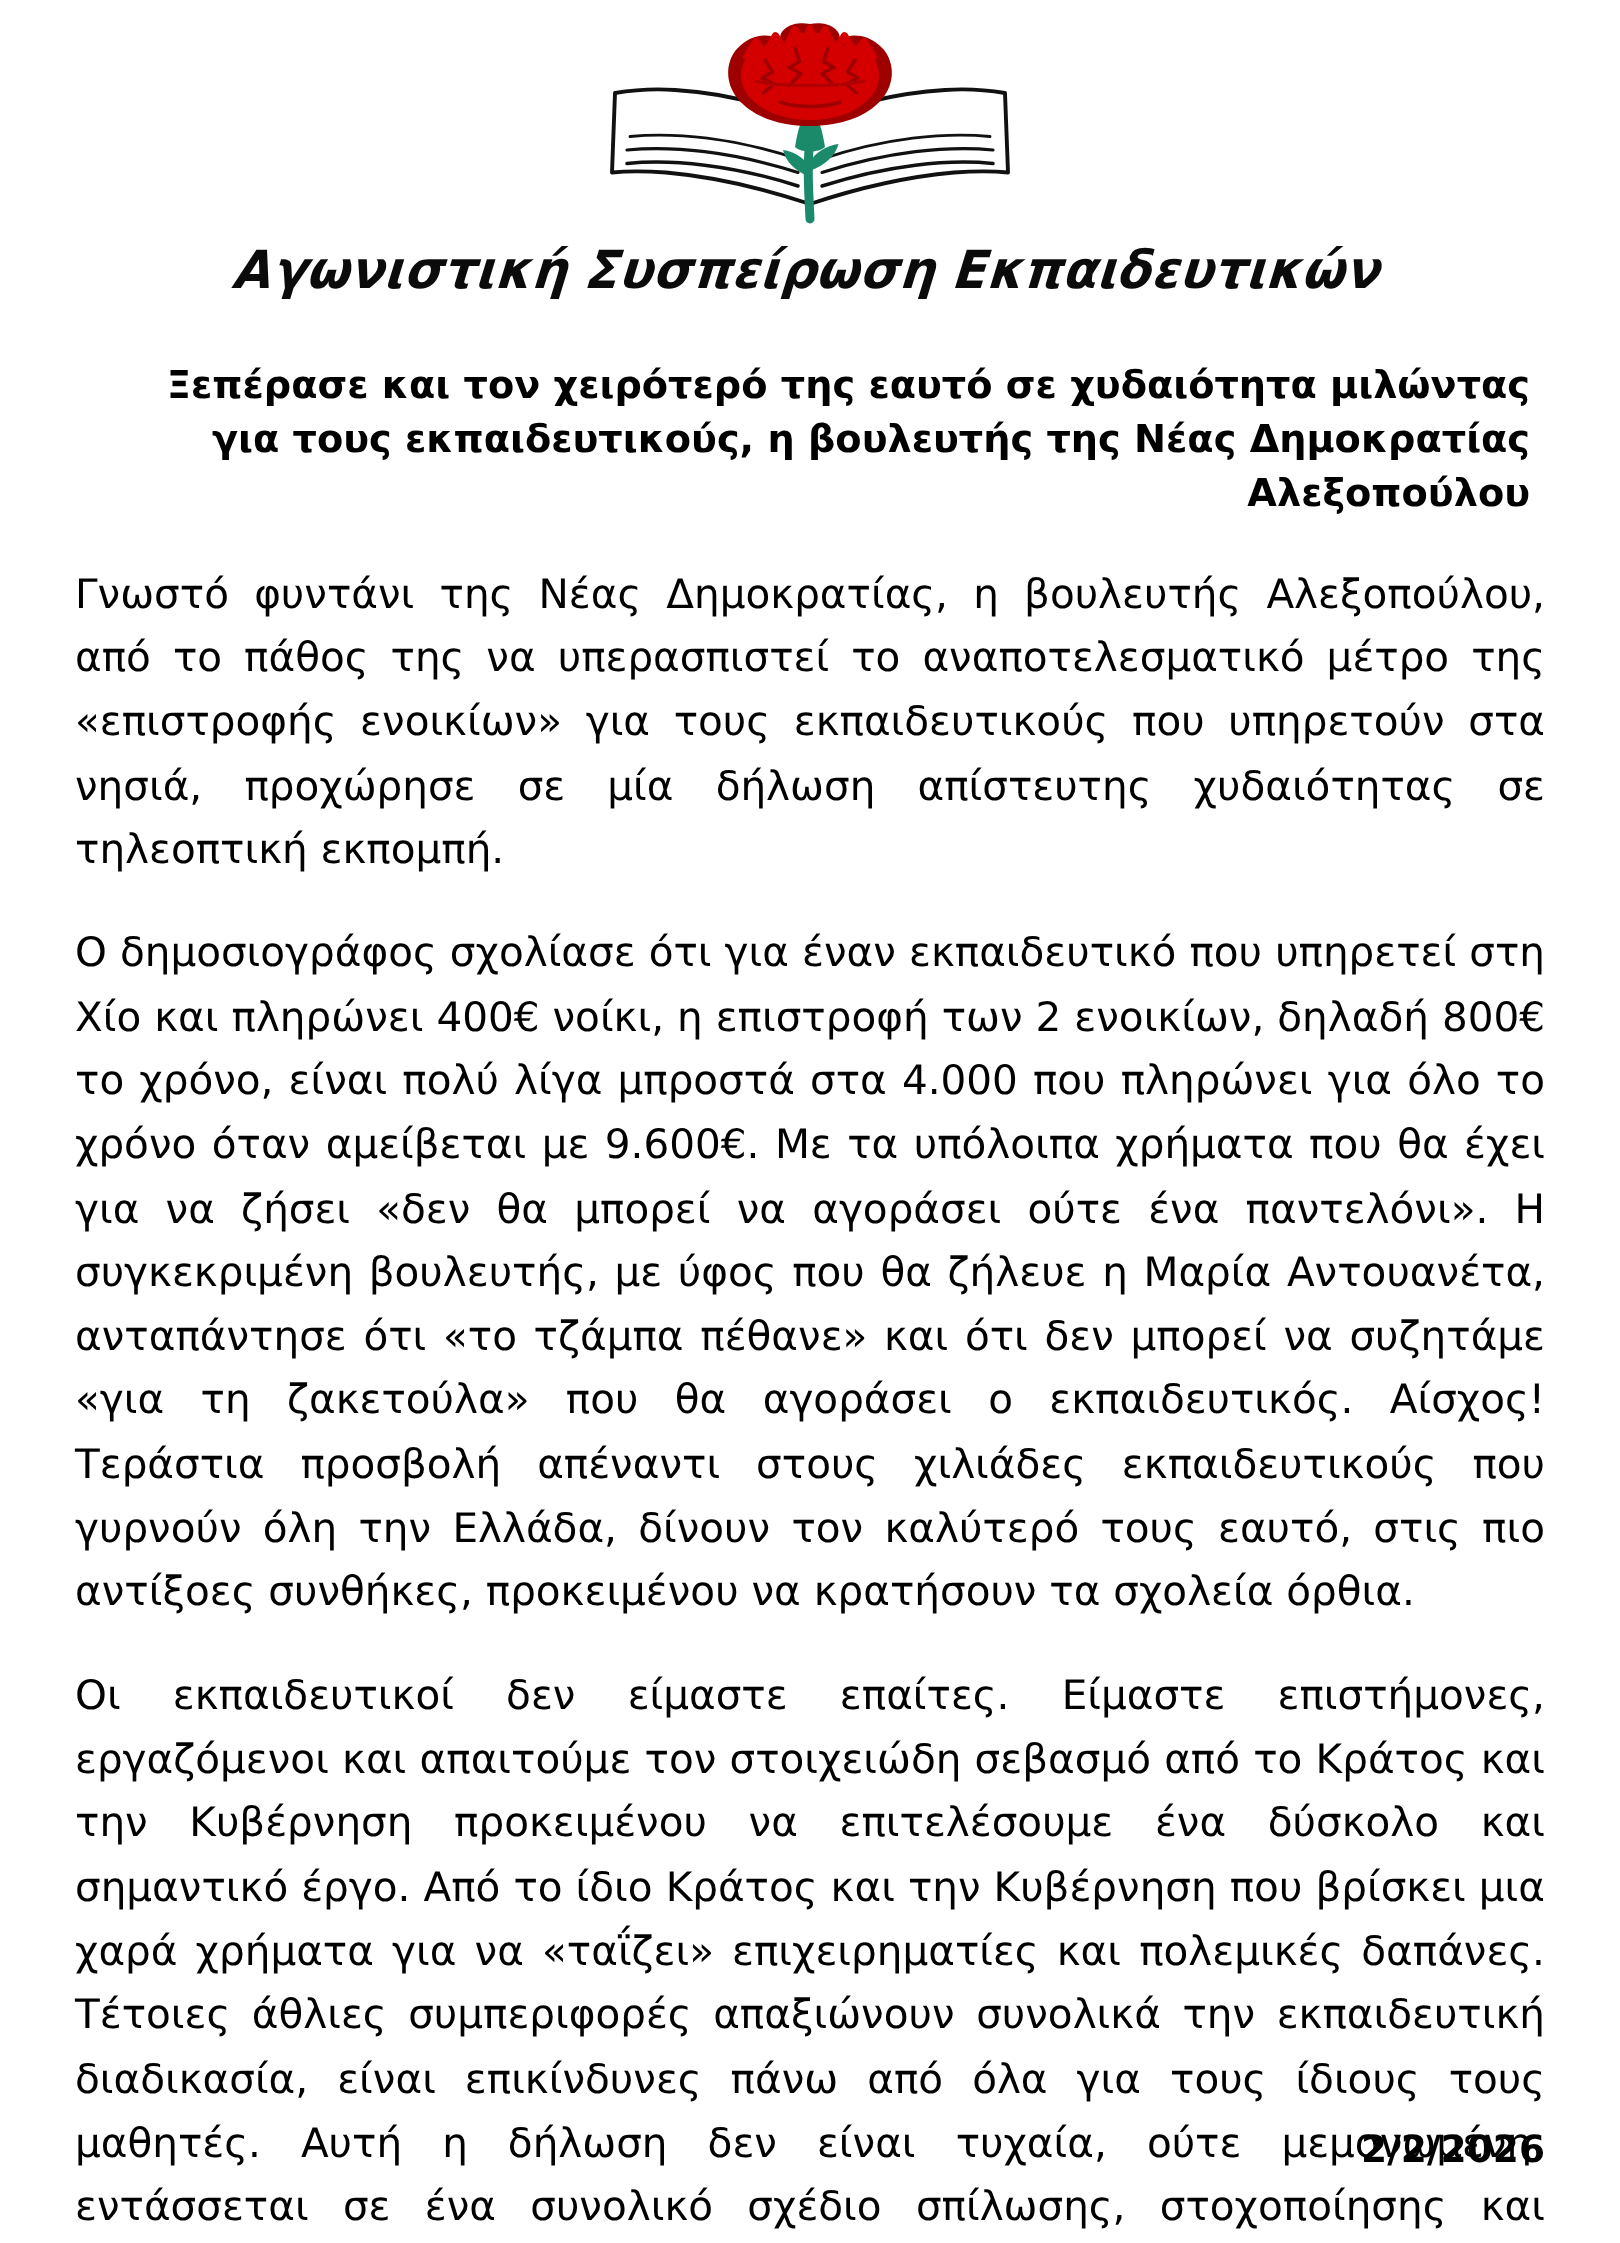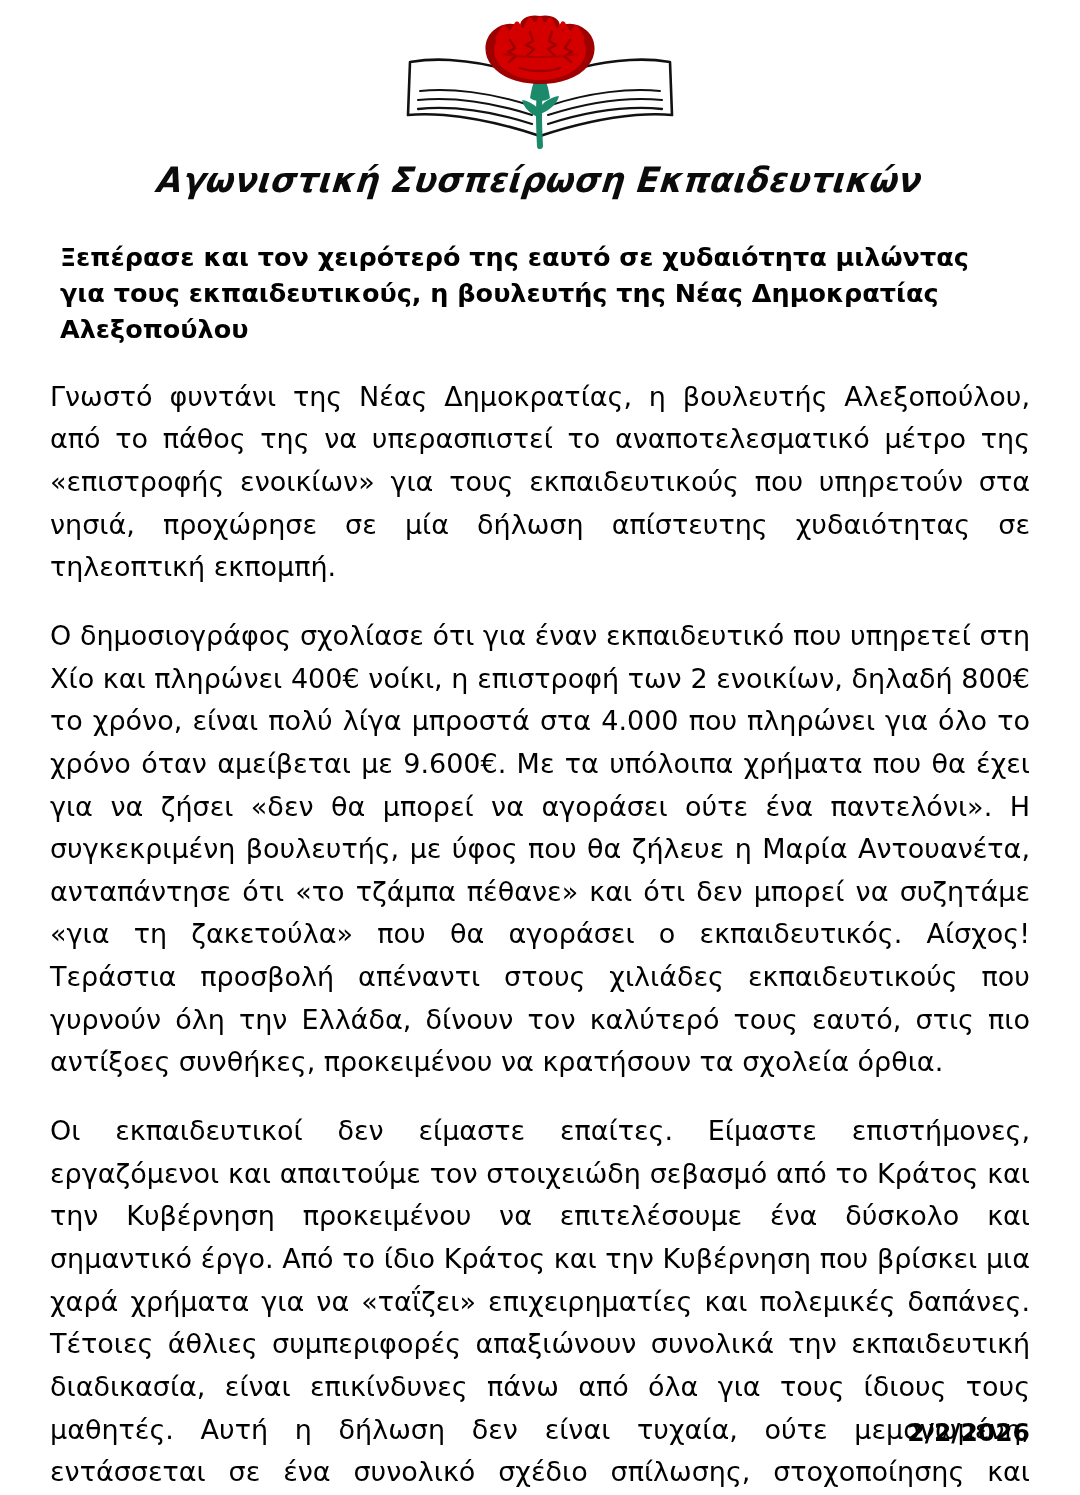--- a/index.html
+++ b/index.html
@@ -47,21 +47,21 @@
     color: #0b0b0b;
     transform: skewX(-7deg) scaleY(1.06);
     transform-origin: center;
     white-space: nowrap;
   }
 
   
   .doc-title {
     margin: 40px 0 0 0;
     padding: 0 10px;
-    text-align: left;
+    text-align: right;
     font-family: "DejaVu Sans", "Liberation Sans", sans-serif;
     font-weight: bold;
     font-size: 25.5px;
     line-height: 1.42;
     color: #000;
   }
 
   
   .body-copy {
     margin-top: 28px;

